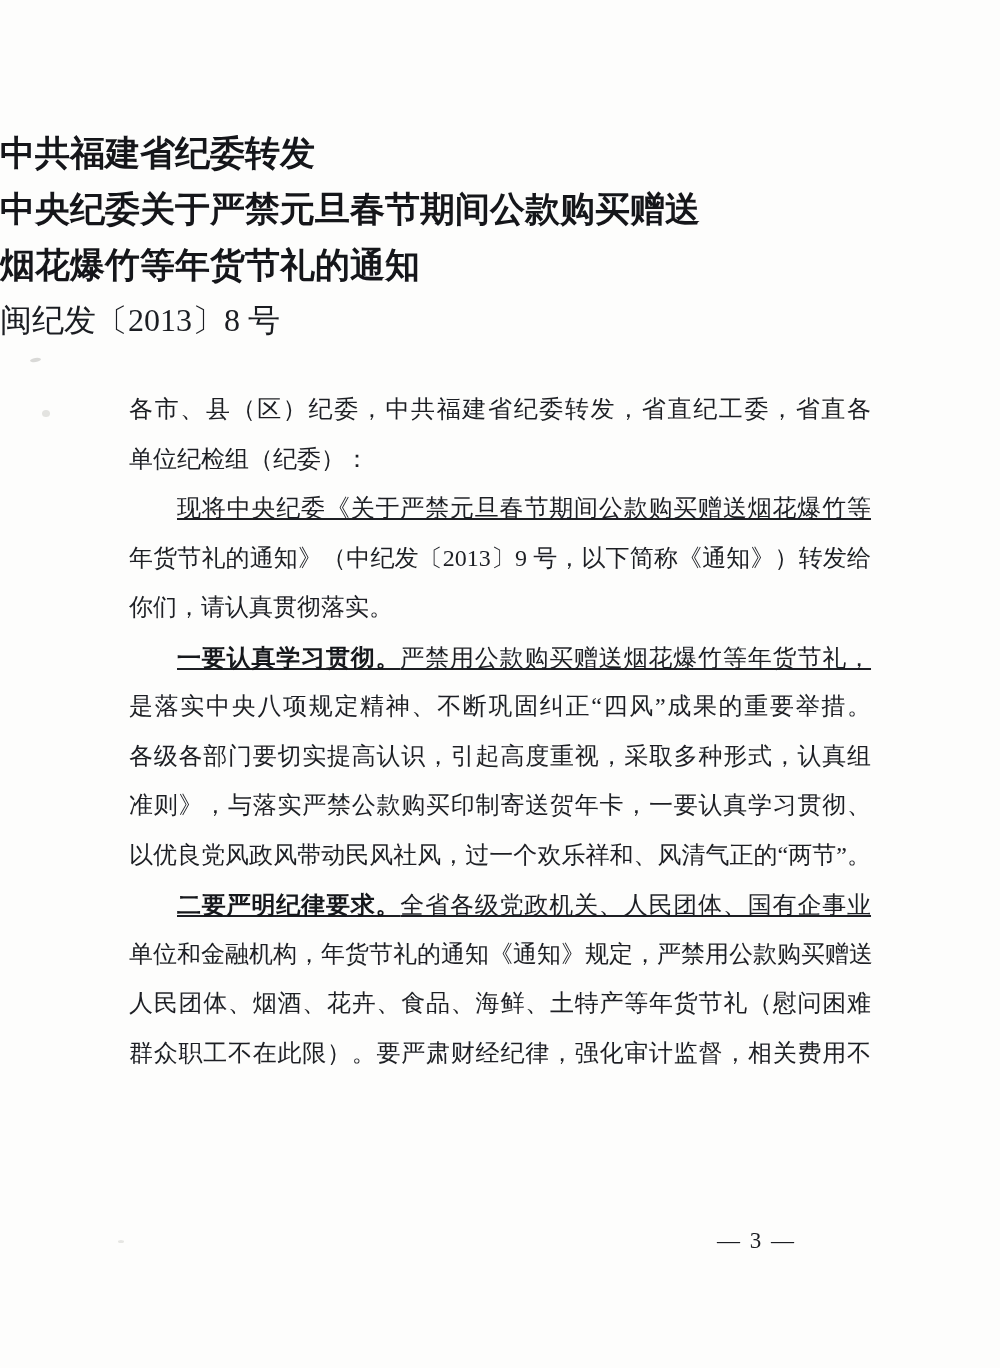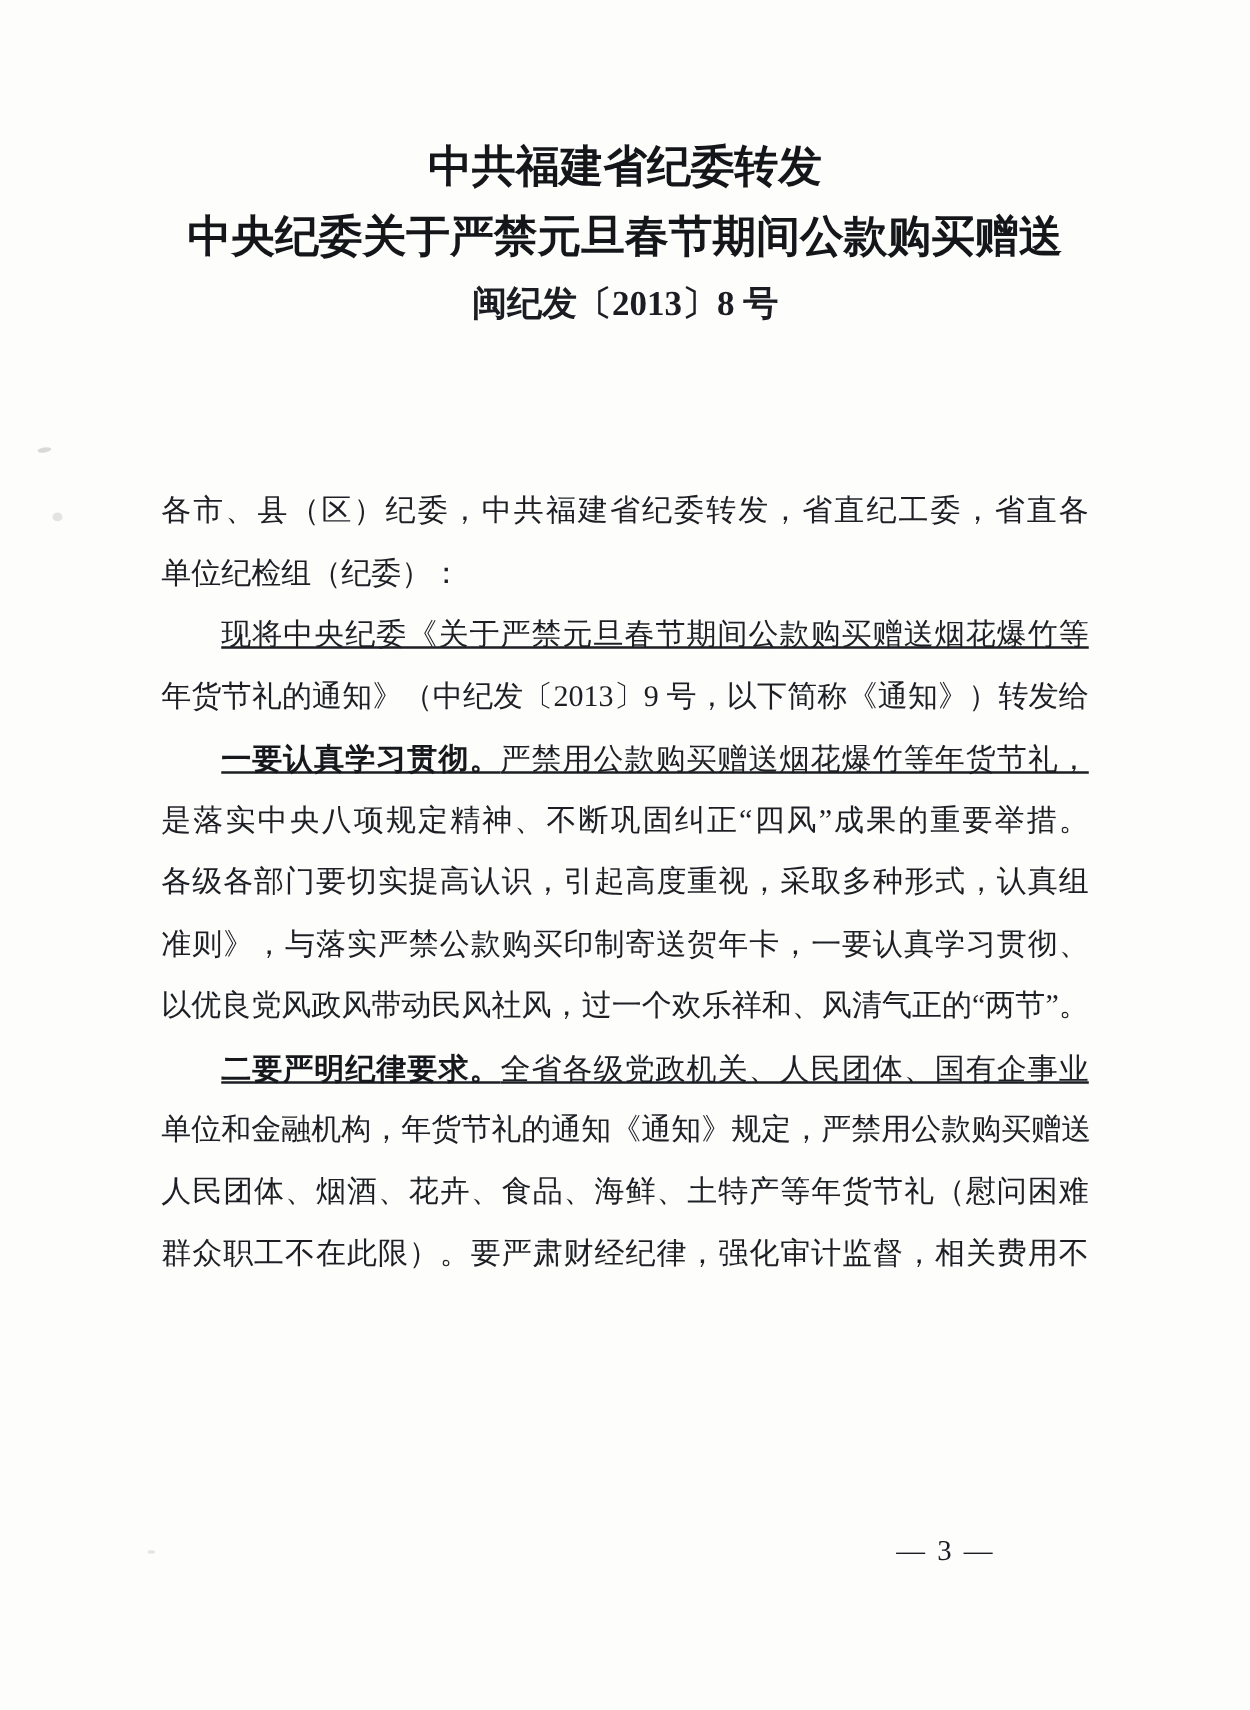--- a/index.html
+++ b/index.html
@@ -15,32 +15,32 @@
     position: absolute; inset: 0;
     background: #fdfdfc;
   }
   
   .artifact { position: absolute; background: #dcdcda; }
   .artifact.a1 { left: 30px; top: 358px; width: 11px; height: 4px; border-radius: 50%; transform: rotate(-8deg); background: #d9d9d7; }
   .artifact.a2 { left: 42px; top: 410px; width: 8px; height: 7px; border-radius: 50%; background: #e3e3e0; }
   .artifact.a3 { left: 118px; top: 1240px; width: 6px; height: 3px; border-radius: 50%; background: #e6e6e3; }
 
   .title-block {
-    position: absolute; top: 106px; left: 0; right: 0;
-    text-align: center;
+    position: absolute; top: 126px; left: 0; right: 0;
+    text-align: left;
   }
   .title-line {
     font-size: 35px; line-height: 56px; font-weight: bold;
     color: #15161a;
     letter-spacing: 0px;
     font-family: "Liberation Serif", "DejaVu Serif", serif;
   }
   .doc-number {
     margin-top: 2px;
-    font-size: 28px; line-height: 48px; font-weight: bold;
+    font-size: 32px; line-height: 48px; font-weight: normal;
     color: #1b1d22;
   }
 
   .body-text {
     position: absolute; top: 385px; left: 129px; width: 742px;
     font-size: 24px; line-height: 49.5px;
     color: #1d1f24;
   }
   .line {
     text-align: justify;
@@ -70,28 +70,30 @@
 
 <div class="page">
 
   <span class="artifact a1"></span>
   <span class="artifact a2"></span>
   <span class="artifact a3"></span>
 
   <div class="title-block">
     <div class="title-line">中共福建省纪委转发</div>
     <div class="title-line">中央纪委关于严禁元旦春节期间公款购买赠送</div>
+    <div class="title-line">烟花爆竹等年货节礼的通知</div>
     <div class="doc-number">闽纪发〔2013〕8 号</div>
   </div>
 
   <div class="body-text">
       <div class="line">各市、县（区）纪委，中共福建省纪委转发，省直纪工委，省直各</div>
       <div class="line short">单位纪检组（纪委）：</div>
       <div class="line indent">现将中央纪委《关于严禁元旦春节期间公款购买赠送烟花爆竹等</div>
       <div class="line">年货节礼的通知》（中纪发〔2013〕9 号，以下简称《通知》）转发给</div>
+      <div class="line short">你们，请认真贯彻落实。</div>
       <div class="line indent"><b>一要认真学习贯彻。</b>严禁用公款购买赠送烟花爆竹等年货节礼，</div>
       <div class="line">是落实中央八项规定精神、不断巩固纠正“四风”成果的重要举措。</div>
       <div class="line">各级各部门要切实提高认识，引起高度重视，采取多种形式，认真组</div>
       <div class="line">准则》，与落实严禁公款购买印制寄送贺年卡，一要认真学习贯彻、</div>
       <div class="line">以优良党风政风带动民风社风，过一个欢乐祥和、风清气正的“两节”。</div>
       <div class="line indent"><b>二要严明纪律要求。</b>全省各级党政机关、人民团体、国有企事业</div>
       <div class="line">单位和金融机构，年货节礼的通知《通知》规定，严禁用公款购买赠送</div>
       <div class="line">人民团体、烟酒、花卉、食品、海鲜、土特产等年货节礼（慰问困难</div>
       <div class="line">群众职工不在此限）。要严肃财经纪律，强化审计监督，相关费用不</div>
     </div>

